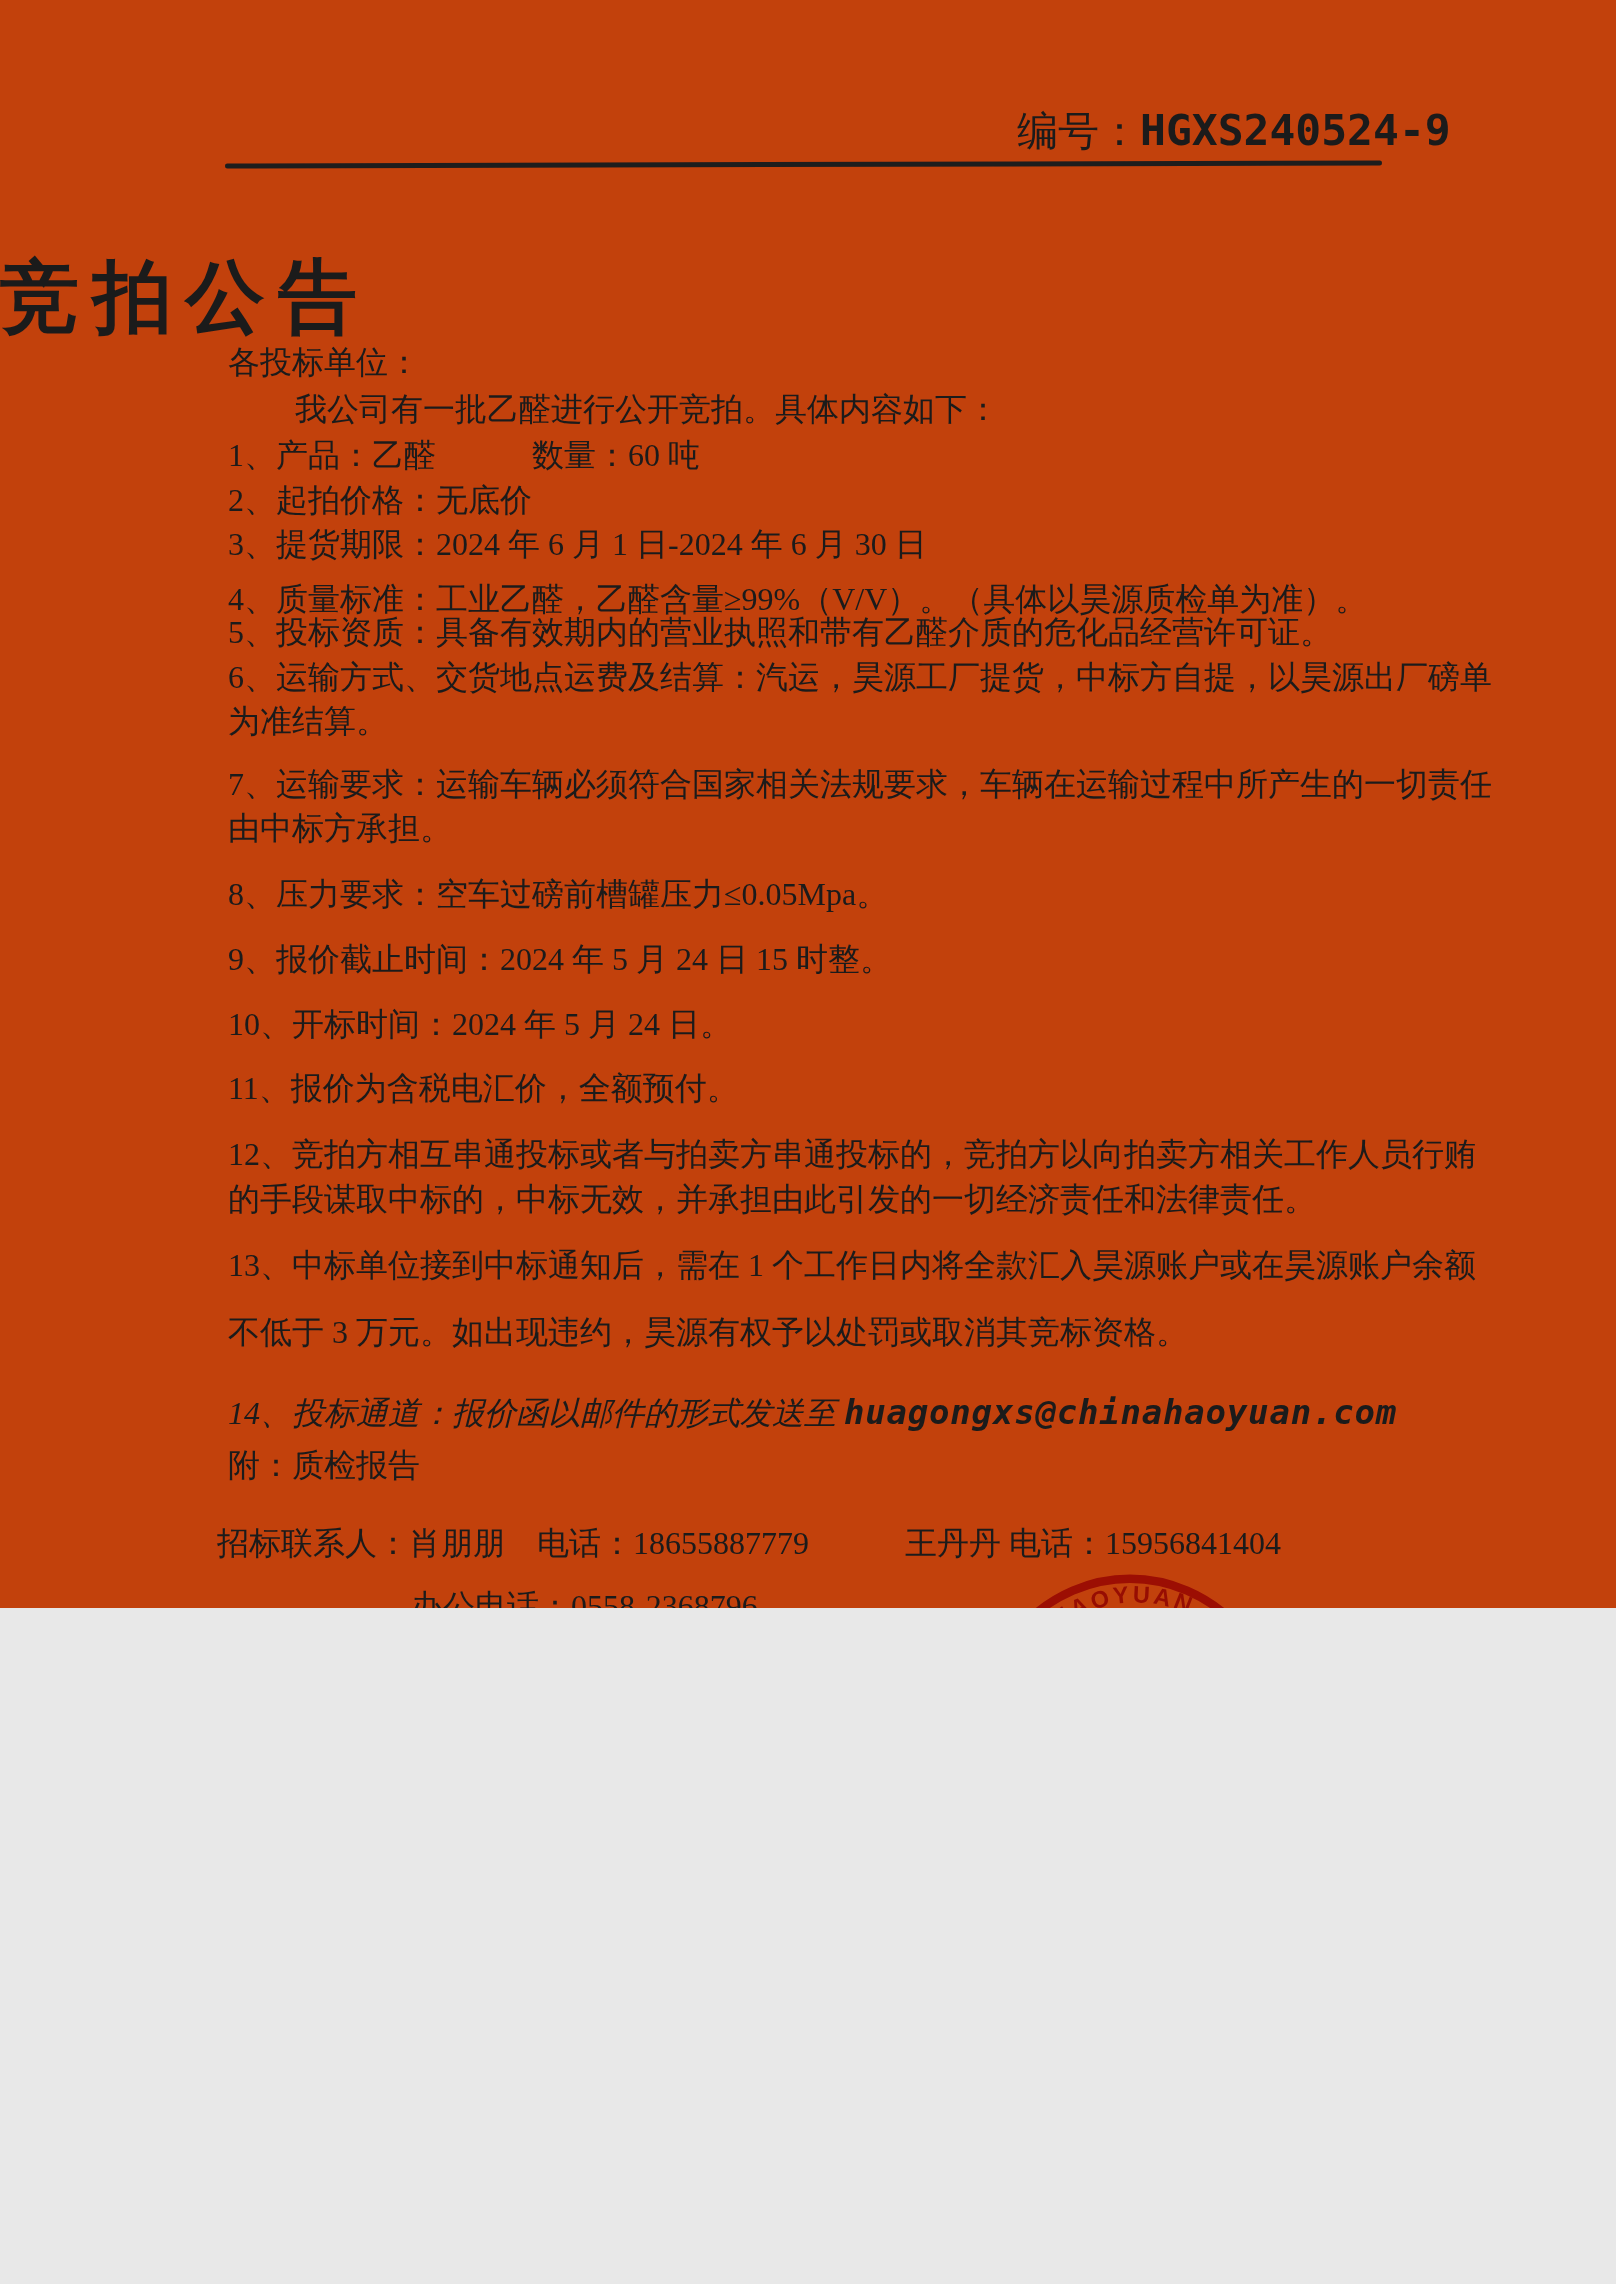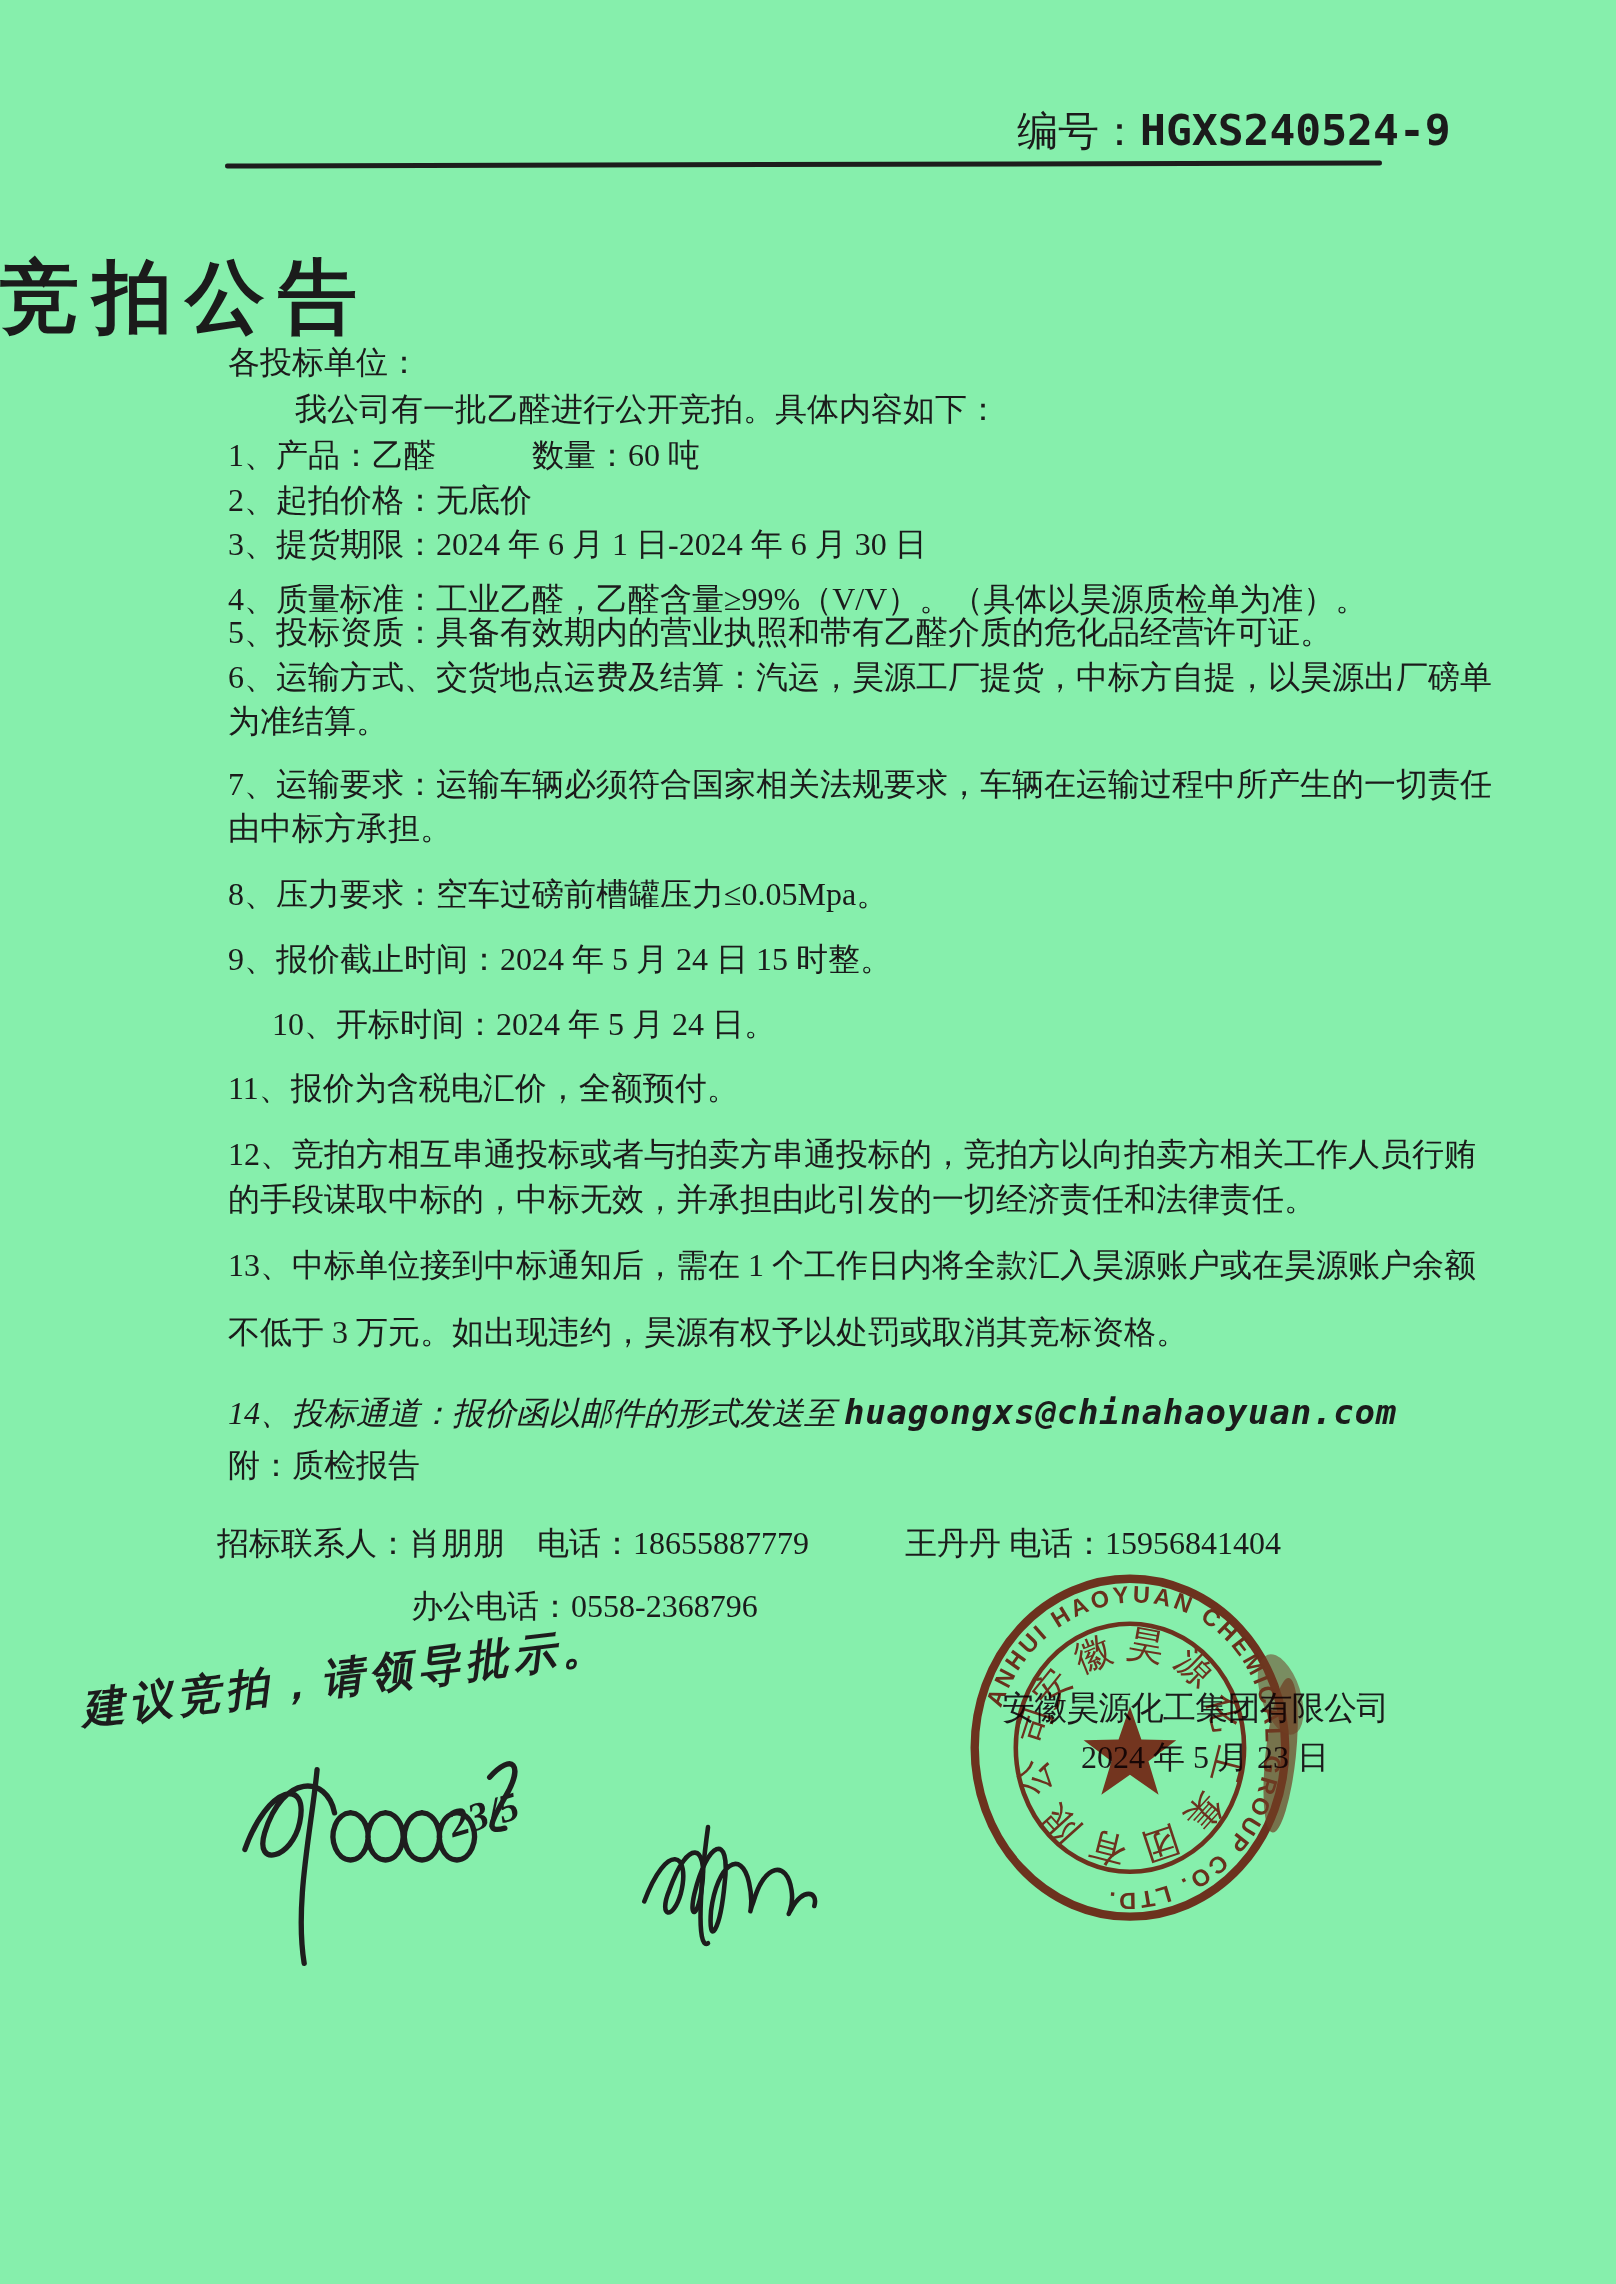--- a/index.html
+++ b/index.html
@@ -1,16 +1,16 @@
 <!DOCTYPE html>
 <html style="font-size:12px"><head>
 <meta charset="utf-8">
 <style>
   html,body{margin:0;padding:0;background:#e8e8e8;}
-  .page{position:relative;width:1616px;height:2284px;background:#86efac;overflow:hidden;
+  .page{position:relative;width:1616px;height:1608px;background:#c2410c;overflow:hidden;
         font-family:"Liberation Serif","DejaVu Serif",serif;color:#1b1b1b;}
   .header-number{position:absolute;top:104px;left:1017px;font-size:41px;white-space:nowrap;}
   .header-number .mono{font-size:43px;font-weight:600;}
   .mono{font-family:"DejaVu Sans Mono","Liberation Mono",monospace;}
   .rule{position:absolute;top:162px;left:225px;width:1157px;height:4.6px;background:#1d1d1d;border-radius:2.3px;transform:rotate(-0.15deg);}
   .title{position:absolute;top:245px;left:0;width:1588px;margin:0;
          font-size:79px;font-weight:600;letter-spacing:13.7px;}
   .line{position:absolute;white-space:nowrap;font-size:32px;line-height:1.15;}
   .email{font-size:34px;font-weight:600;letter-spacing:0.8px;}
   .company-overlay{position:absolute;top:1686px;left:1002px;font-size:33px;letter-spacing:-0.8px;white-space:nowrap;z-index:3;}
@@ -42,21 +42,21 @@
       <div class="line" style="top: 482px; left: 228px;">2、起拍价格：无底价</div>
       <div class="line" style="top: 526px; left: 228px;">3、提货期限：2024 年 6 月 1 日-2024 年 6 月 30 日</div>
       <div class="line" style="top: 570px; left: 228px; margin-top: 11px;">4、质量标准：工业乙醛，乙醛含量≥99%（V/V）。（具体以昊源质检单为准）。</div>
       <div class="line" style="top: 614px; left: 228px;">5、投标资质：具备有效期内的营业执照和带有乙醛介质的危化品经营许可证。</div>
       <div class="line" style="top: 659px; left: 228px;">6、运输方式、交货地点运费及结算：汽运，昊源工厂提货，中标方自提，以昊源出厂磅单</div>
       <div class="line" style="top: 703px; left: 228px;">为准结算。</div>
       <div class="line" style="top: 766px; left: 228px;">7、运输要求：运输车辆必须符合国家相关法规要求，车辆在运输过程中所产生的一切责任</div>
       <div class="line" style="top: 810px; left: 228px;">由中标方承担。</div>
       <div class="line" style="top: 876px; left: 228px;">8、压力要求：空车过磅前槽罐压力≤0.05Mpa。</div>
       <div class="line" style="top: 941px; left: 228px;">9、报价截止时间：2024 年 5 月 24 日 15 时整。</div>
-      <div class="line" style="top: 1006px; left: 228px; margin-left: 44px;">10、开标时间：2024 年 5 月 24 日。</div>
+      <div class="line" style="top: 1006px; left: 228px;">10、开标时间：2024 年 5 月 24 日。</div>
       <div class="line" style="top: 1070px; left: 228px;">11、报价为含税电汇价，全额预付。</div>
       <div class="line" style="top: 1136px; left: 228px;">12、竞拍方相互串通投标或者与拍卖方串通投标的，竞拍方以向拍卖方相关工作人员行贿</div>
       <div class="line" style="top: 1181px; left: 228px;">的手段谋取中标的，中标无效，并承担由此引发的一切经济责任和法律责任。</div>
       <div class="line" style="top: 1247px; left: 228px; text-align: center;">13、中标单位接到中标通知后，需在 1 个工作日内将全款汇入昊源账户或在昊源账户余额</div>
       <div class="line" style="top: 1314px; left: 228px;">不低于 3 万元。如出现违约，昊源有权予以处罚或取消其竞标资格。</div>
       <div class="line" style="top: 1393px; left: 228px; font-style: italic;"><span>14、投标通道：报价函以邮件的形式发送至 </span><span class="mono email">huagongxs@chinahaoyuan.com</span></div>
       <div class="line" style="top: 1447px; left: 228px;">附：质检报告</div>
       <div class="line" style="top: 1525px; left: 217px;">招标联系人：肖朋朋　电话：18655887779　　　王丹丹 电话：15956841404</div>
       <div class="line" style="top: 1588px; left: 411px;">办公电话：0558-2368796</div>
     </div>

